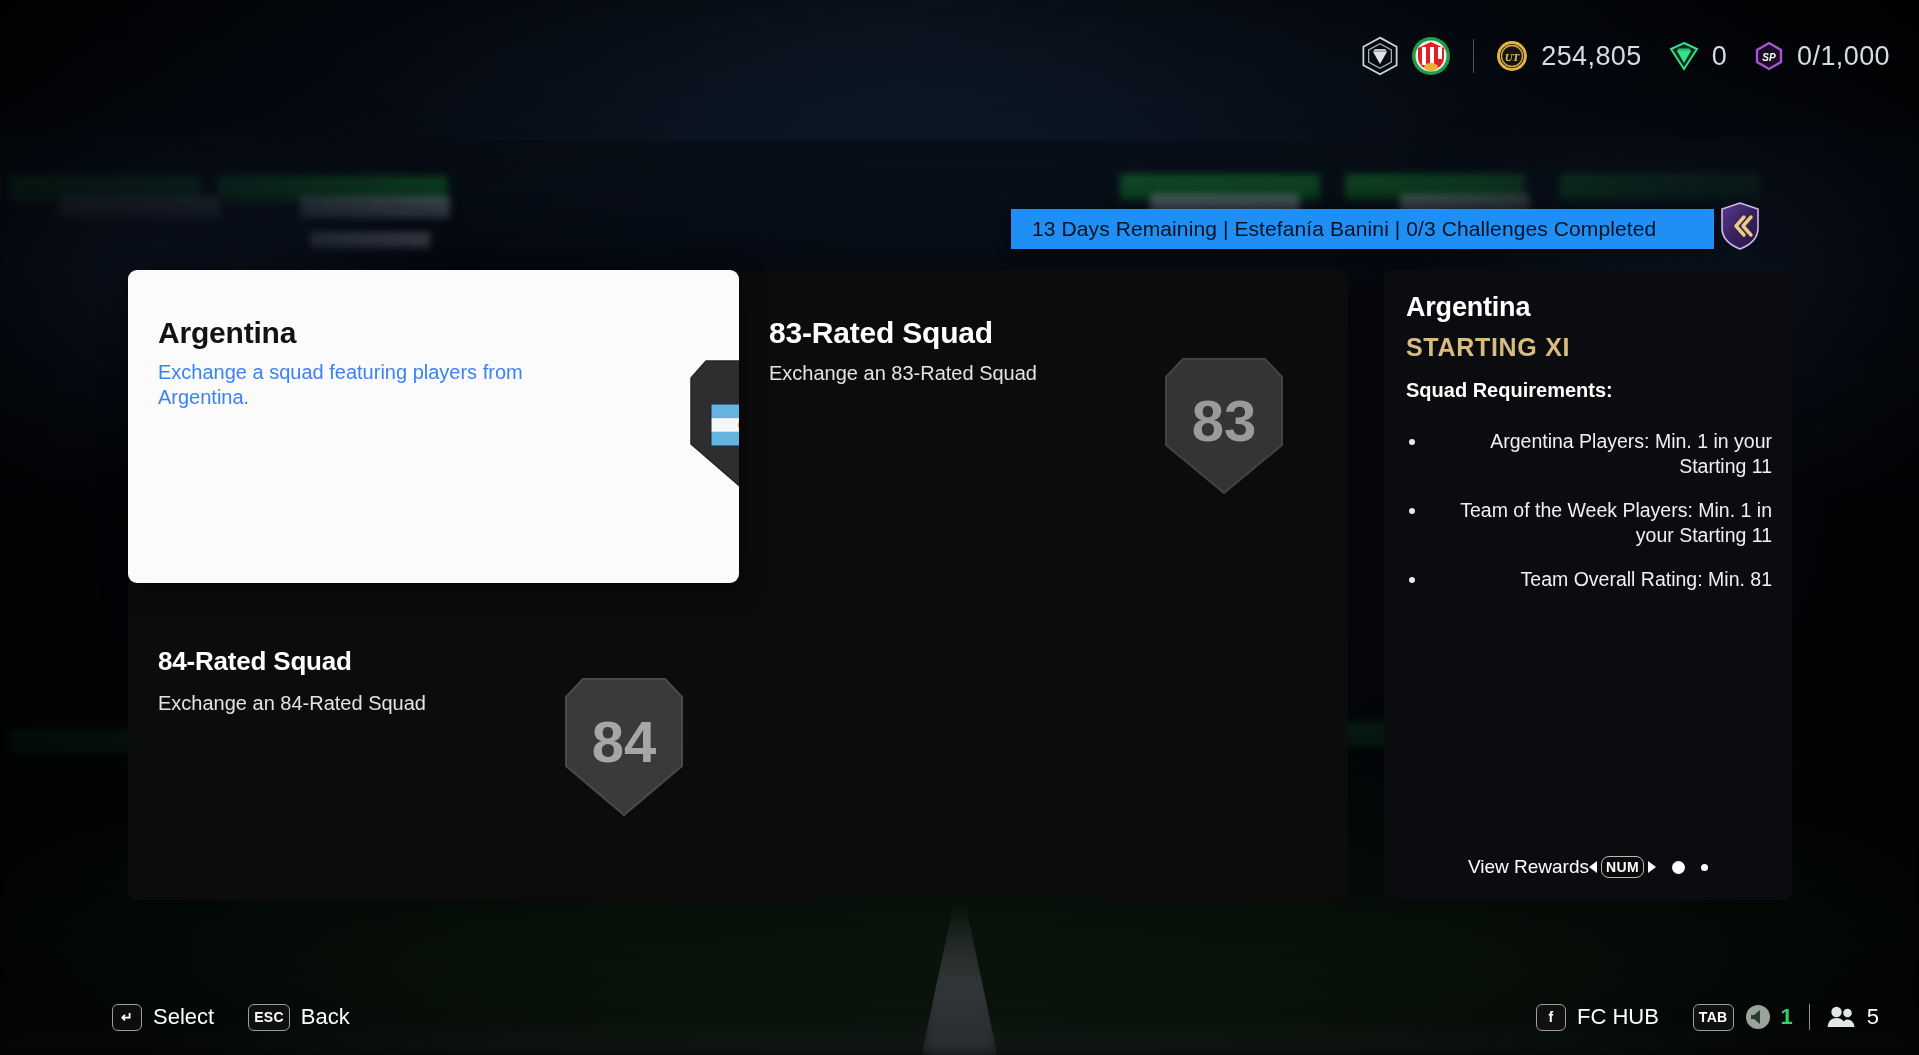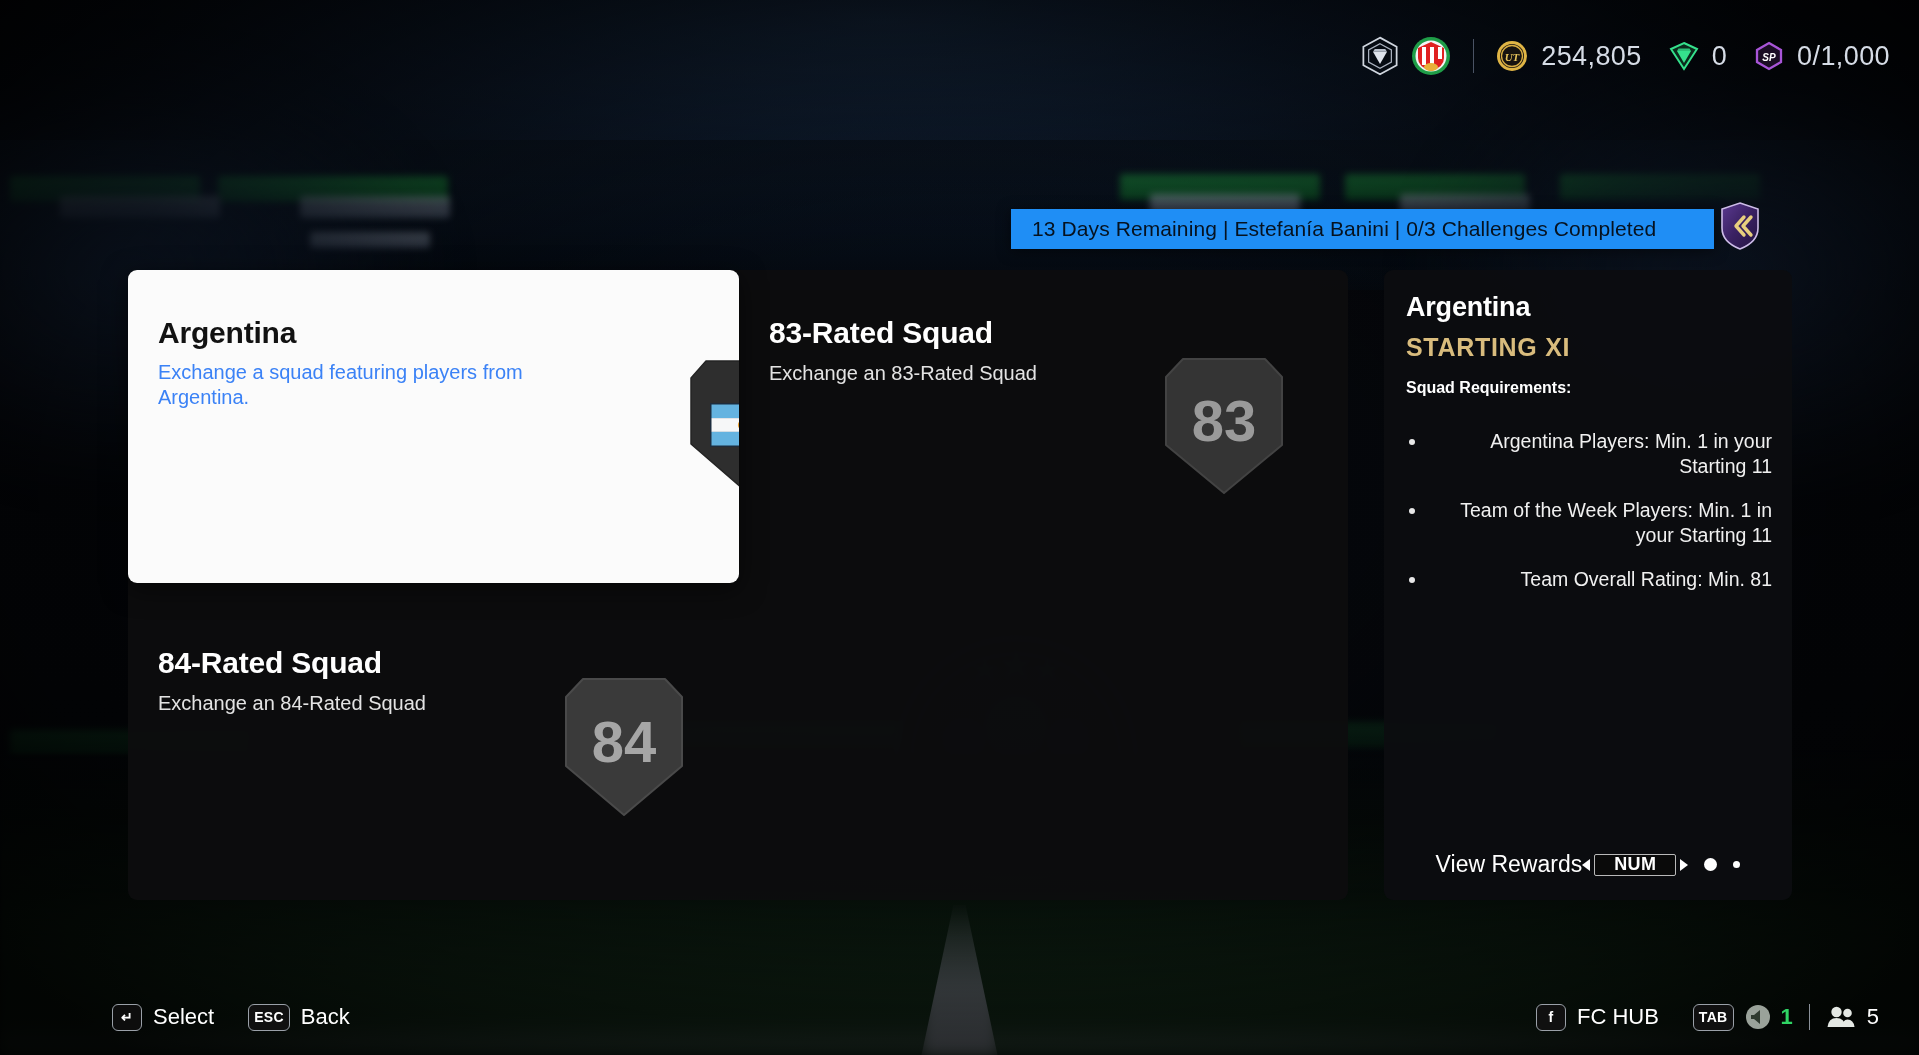--- a/index.html
+++ b/index.html
@@ -152,71 +152,71 @@
   }
   #tile-83 .tile-sub {
     position:absolute; left:30px; top:92px; font-size:20px; color:#e3e3e3;
   }
 
   
   #tile-84 {
     left:128px; top:583px; width:611px; height:317px; z-index:21;
   }
   #tile-84 .tile-title {
-    position:absolute; left:30px; top:63px; font-size:30px; color:#ffffff;
+    position:absolute; left:30px; top:63px; font-size:26px; color:#ffffff;
   }
   #tile-84 .tile-sub {
     position:absolute; left:30px; top:109px; font-size:20px; color:#e3e3e3;
   }
 
   
   #right-panel {
     position:absolute; left:1384px; top:270px; width:408px; height:630px;
     background:rgba(12,13,16,.95);
     border-radius:9px; z-index:23;
   }
   #rp-title {
     position:absolute; left:22px; top:22px; font-size:27px;
     font-weight:700; color:#fff; letter-spacing:-.2px;
   }
   #rp-sub {
     position:absolute; left:22px; top:63px; font-size:25px;
     font-weight:700; color:#d9bc7d; letter-spacing:.7px;
   }
   #rp-reqhead {
-    position:absolute; left:22px; top:109px; font-size:16px;
+    position:absolute; left:22px; top:109px; font-size:20px;
     font-weight:700; color:#fff;
   }
   #rp-list {
     position:absolute; left:22px; top:159px; width:366px;
     list-style:none;
     text-align:right;
   }
   #rp-list li {
     position:relative; padding-left:22px; margin-bottom:19px;
     font-size:19.5px; line-height:25px; color:#f0f0f0;
   }
   #rp-list li::before {
     content:""; position:absolute; left:3px; top:10px;
     width:6px; height:6px; border-radius:50%; background:#e8e8e8;
   }
   #rp-footer {
     position:absolute; left:0; right:0; bottom:22px;
     display:flex; align-items:center; justify-content:center; gap:0;
   }
-  #rp-footer .vr-label { font-size:23px; color:#ffffff; }
+  #rp-footer .vr-label { font-size:19px; color:#ffffff; }
   .tri-l, .tri-r { width:0; height:0; border-top:6px solid transparent;
                    border-bottom:6px solid transparent; }
   .tri-l { border-right:8px solid #ffffff; margin-right:4px; }
   .tri-r { border-left:8px solid #ffffff; margin-left:4px; }
   .keycap {
     display:inline-flex; align-items:center; justify-content:center;
-    min-width:30px; height:22px; padding:0 19px;
-    border:1.6px solid #b9b9b9; border-radius:2px;
-    font-size:18px; font-weight:700; color:#ffffff; letter-spacing:.4px;
+    min-width:30px; height:22px; padding:0 4px;
+    border:1.6px solid #b9b9b9; border-radius:8px;
+    font-size:14px; font-weight:700; color:#ffffff; letter-spacing:.4px;
     background:#0a0a0a;
   }
   .dot-lg { width:13px; height:13px; border-radius:50%; background:#fff; margin-left:16px; }
   .dot-sm { width:7px;  height:7px;  border-radius:50%; background:#fff; margin-left:16px; }
 
   
   #bottombar {
     position:absolute; left:0; right:0; bottom:0; height:76px; z-index:30;
     display:flex; align-items:center;
   }

